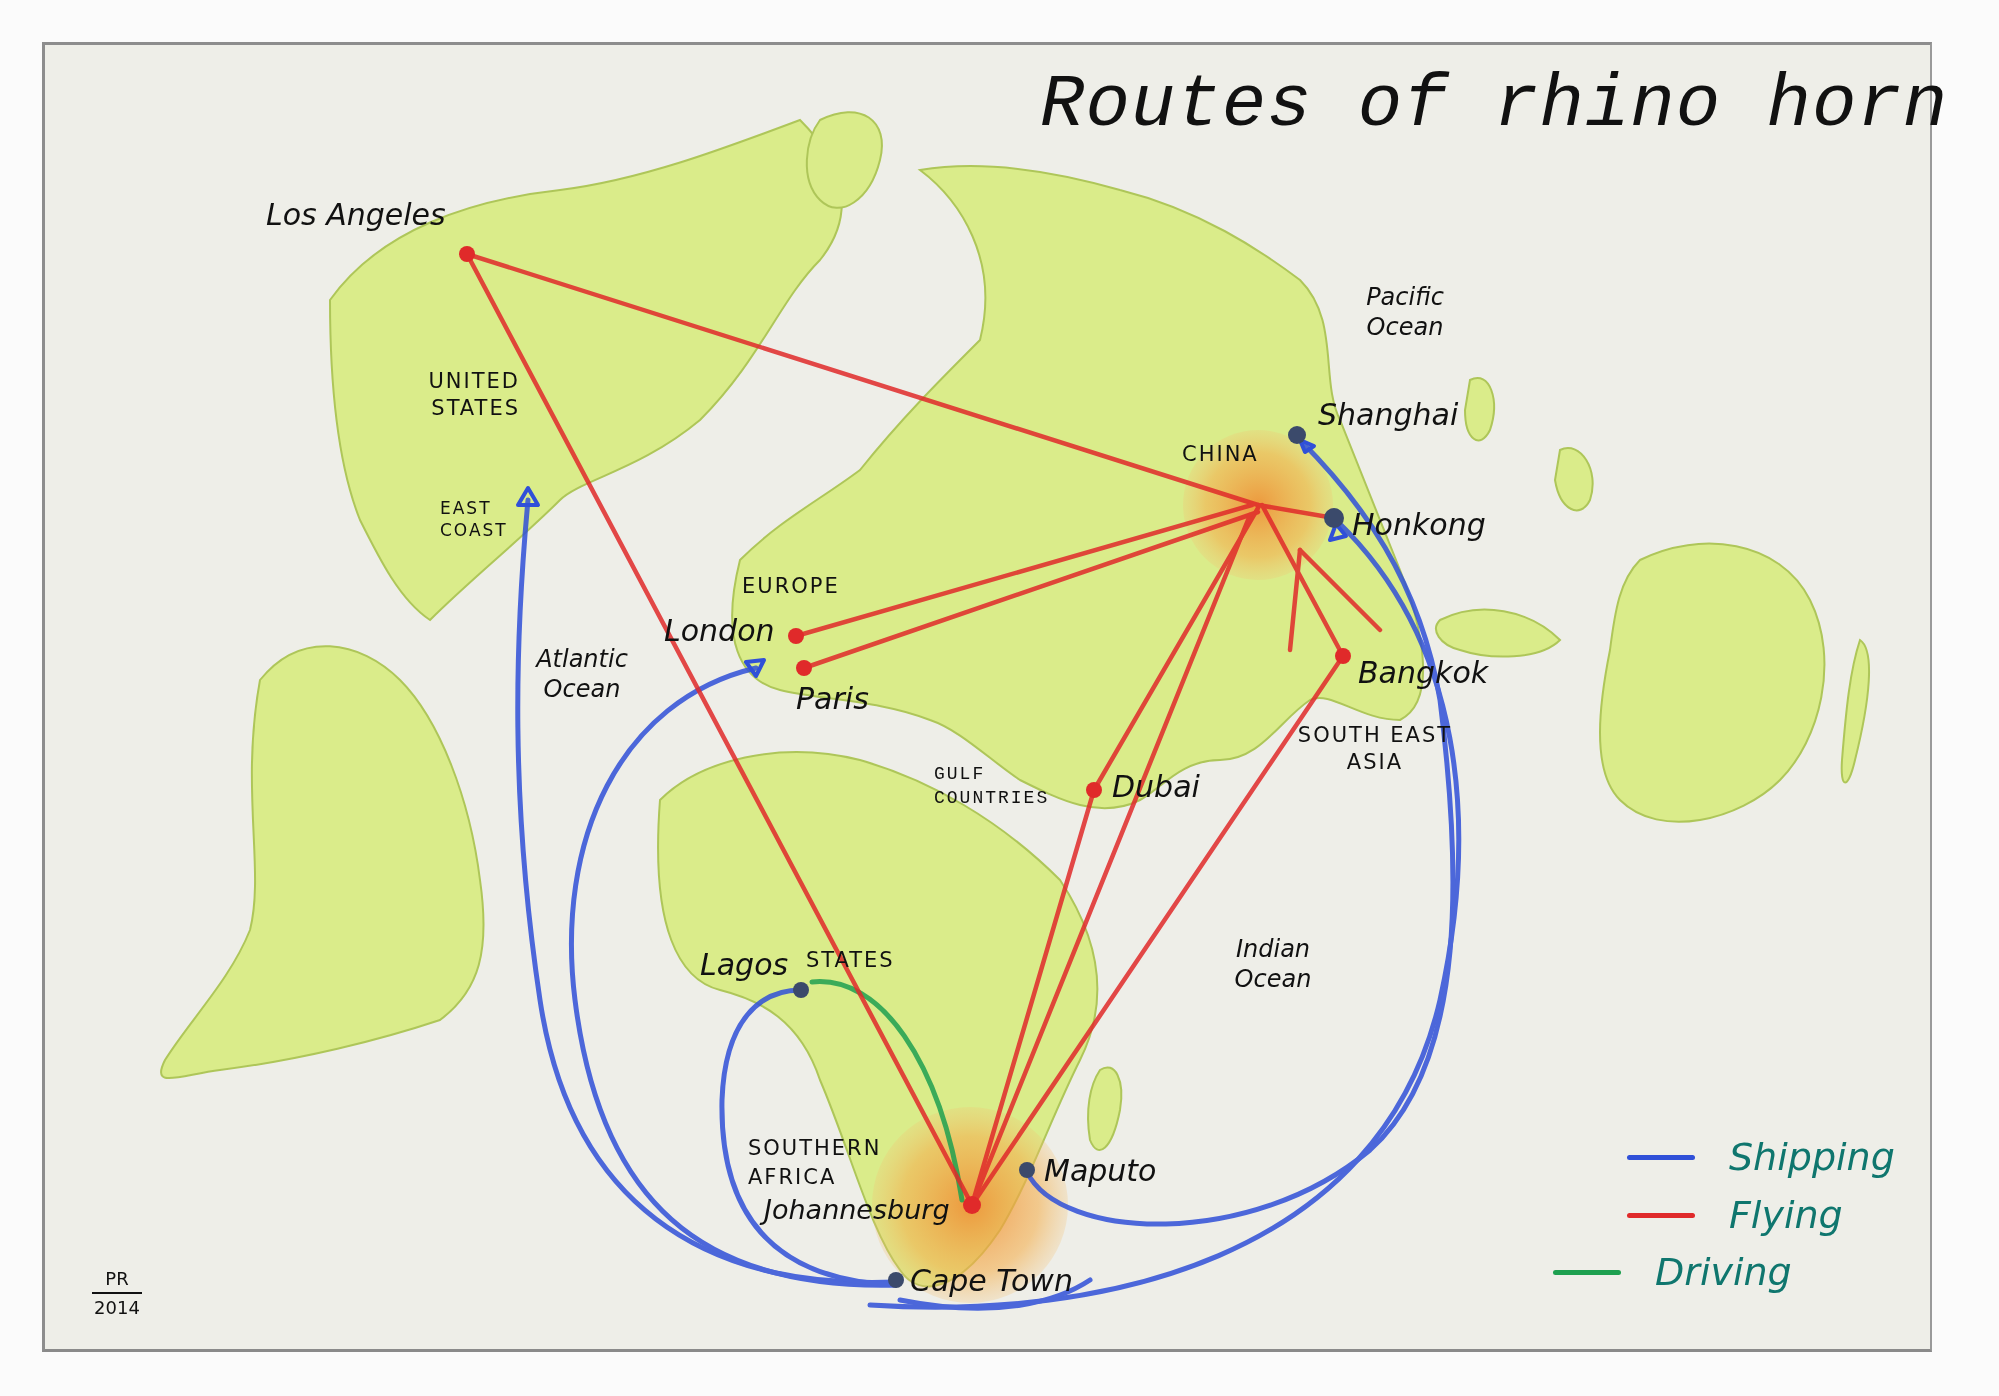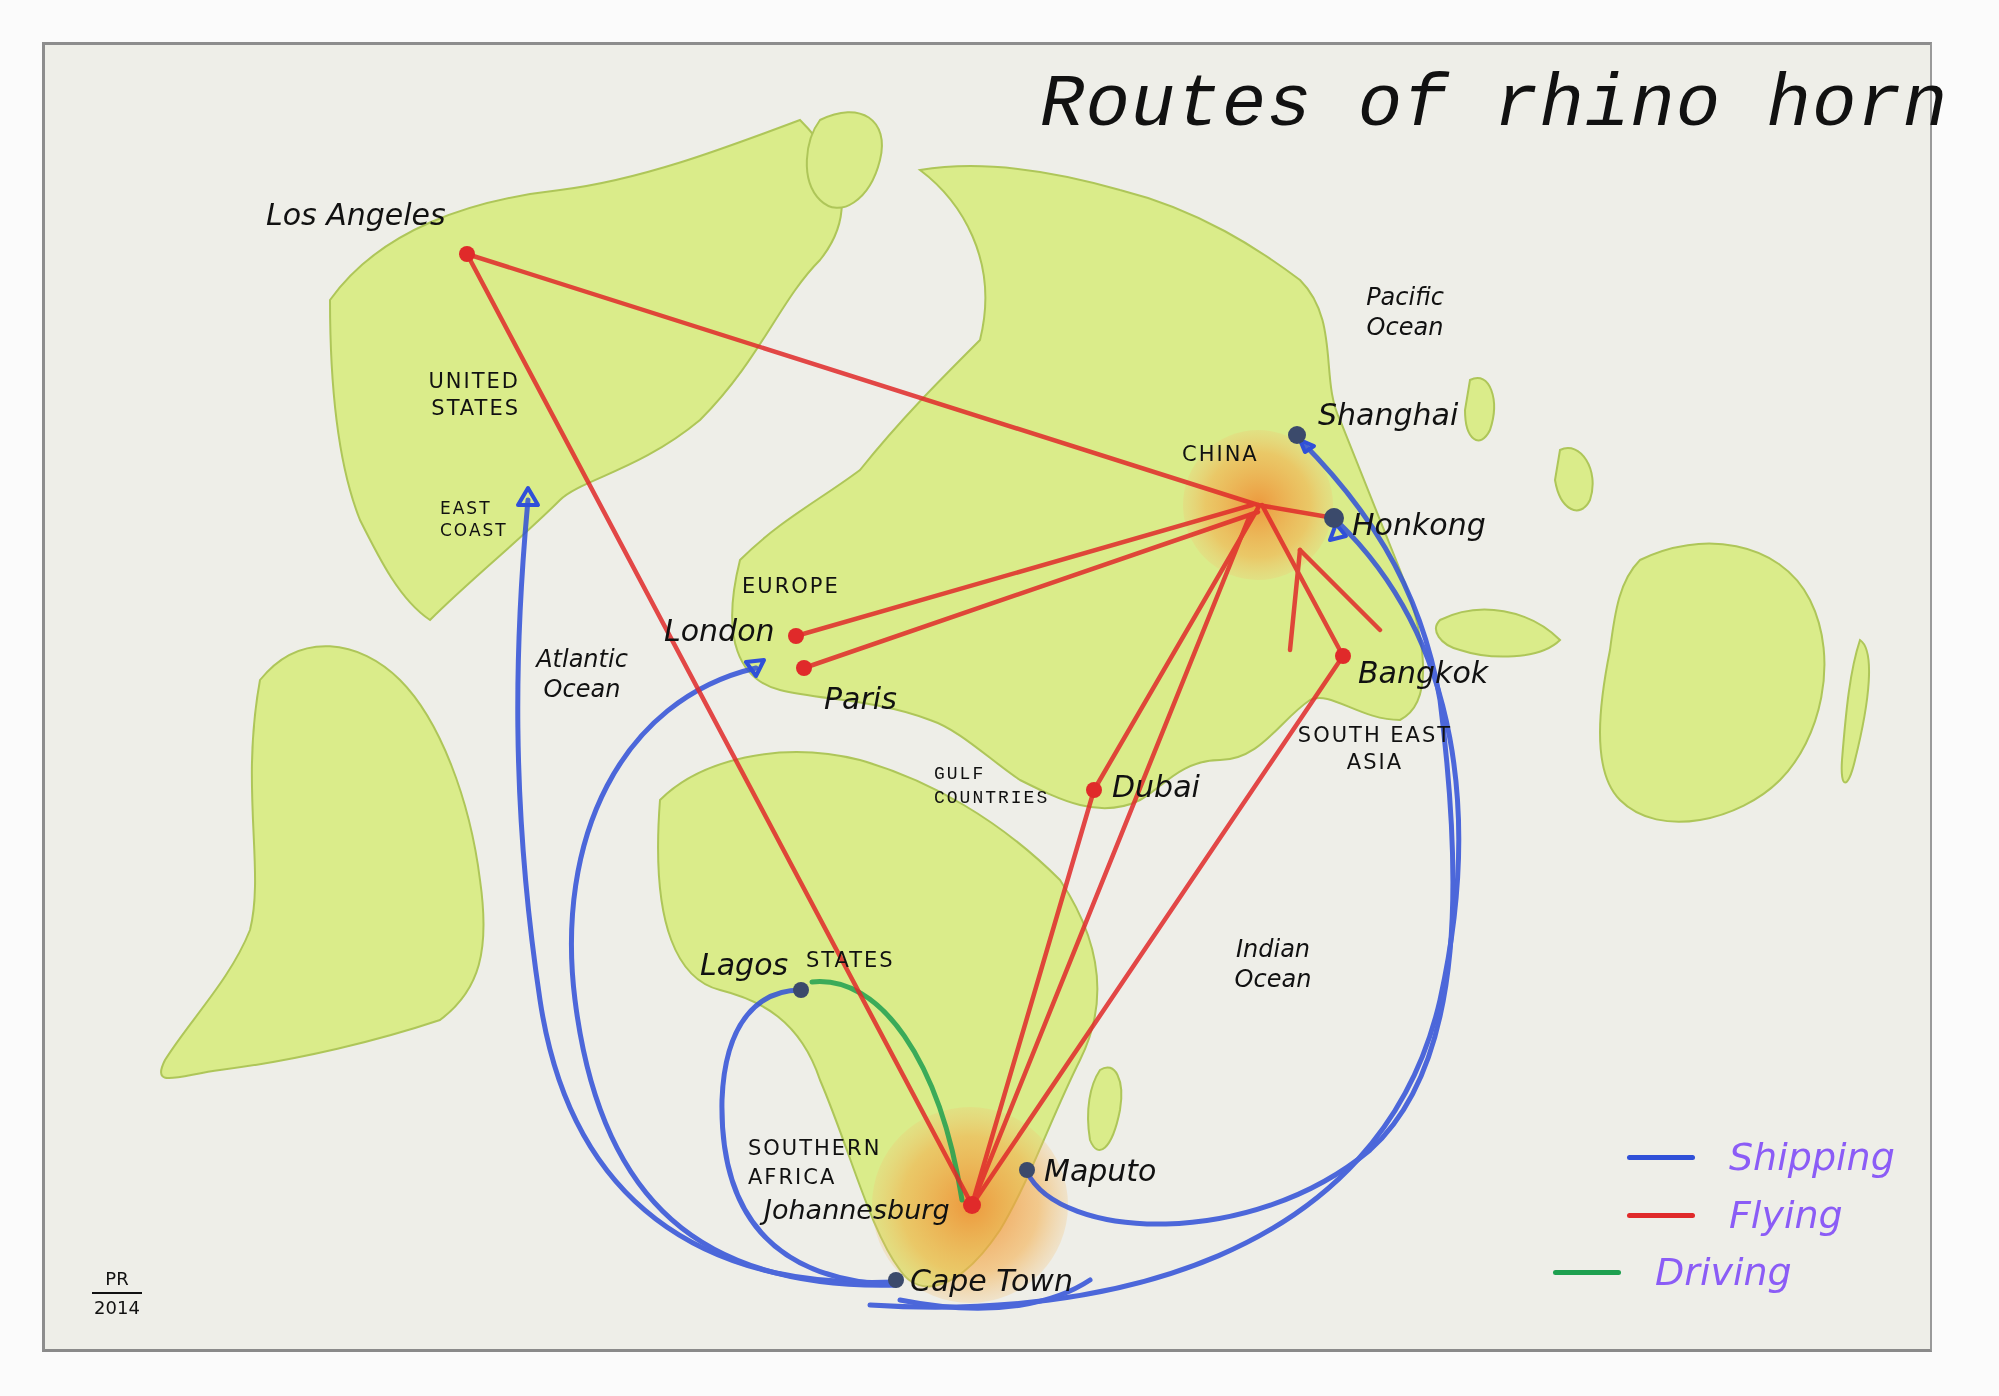--- a/index.html
+++ b/index.html
@@ -7,21 +7,21 @@
   .paper{position:absolute;left:42px;top:42px;width:1890px;height:1310px;background:#eeeee8;
     border-top:3px solid #8d8d8d;border-left:3px solid #8d8d8d;border-right:2px solid #9a9a9a;border-bottom:3px solid #8a8a8a;box-sizing:border-box;}
   svg.map{position:absolute;left:0;top:0;}
   .lbl{position:absolute;color:#111;font-family:"DejaVu Sans",sans-serif;white-space:nowrap;line-height:1;}
   .caps{letter-spacing:2px;font-size:21px;}
   .title{font-size:74px;font-family:"DejaVu Serif",serif;font-style:italic;letter-spacing:1px;}
   .city{font-size:30px;font-style:italic;}
   .ocean{font-size:24px;font-style:italic;line-height:1.25;text-align:center;}
   .legend-item{position:absolute;display:flex;align-items:center;}
   .legend-swatch{width:68px;height:5px;border-radius:3px;margin-right:34px;}
-  .legend-label{font-size:38px;font-style:italic;color:#8b5cf6;font-family:"DejaVu Sans",sans-serif;}
+  .legend-label{font-size:38px;font-style:italic;color:#0f766e;font-family:"DejaVu Sans",sans-serif;}
   .sig{position:absolute;left:92px;top:1268px;font-size:18px;text-align:center;color:#111;width:50px;}
   .sig .rule{border-top:2px solid #111;margin:3px 0;}
 </style>
 </head>
 <body>
 
 <div class="paper"></div>
 
 <svg class="map" width="1999" height="1396" viewBox="0 0 1999 1396">
   <defs>
@@ -119,21 +119,21 @@
 <div class="lbl caps" style="left:748px;top:1134px;width:160px;line-height:1.4;white-space:normal;">SOUTHERN AFRICA</div>
 
 <div class="lbl ocean" style="left:1350px;top:282px;width:110px;white-space:normal;">Pacific Ocean</div>
 <div class="lbl ocean" style="left:522px;top:644px;width:120px;white-space:normal;">Atlantic Ocean</div>
 <div class="lbl ocean" style="left:1218px;top:934px;width:110px;white-space:normal;">Indian Ocean</div>
 
 <div class="lbl city" style="left:266px;top:200px;">Los Angeles</div>
 <div class="lbl city" style="left:1318px;top:400px;">Shanghai</div>
 <div class="lbl city" style="left:1352px;top:492px;margin-top:18px;">Honkong</div>
 <div class="lbl city" style="left:664px;top:616px;">London</div>
-<div class="lbl city" style="left:796px;top:684px;margin-left:28px;">Paris</div>
+<div class="lbl city" style="left:796px;top:684px;">Paris</div>
 <div class="lbl city" style="left:1112px;top:772px;">Dubai</div>
 <div class="lbl city" style="left:1358px;top:658px;">Bangkok</div>
 <div class="lbl city" style="left:700px;top:950px;">Lagos</div>
 <div class="lbl city" style="left:764px;top:1196px;font-size:27px;">Johannesburg</div>
 <div class="lbl city" style="left:1044px;top:1156px;">Maputo</div>
 <div class="lbl city" style="left:910px;top:1266px;">Cape Town</div>
 
 <div>
   <div class="legend-item" style="left:1627px;top:1135px;">
     <div class="legend-swatch" style="background:#3050d8;"></div>

